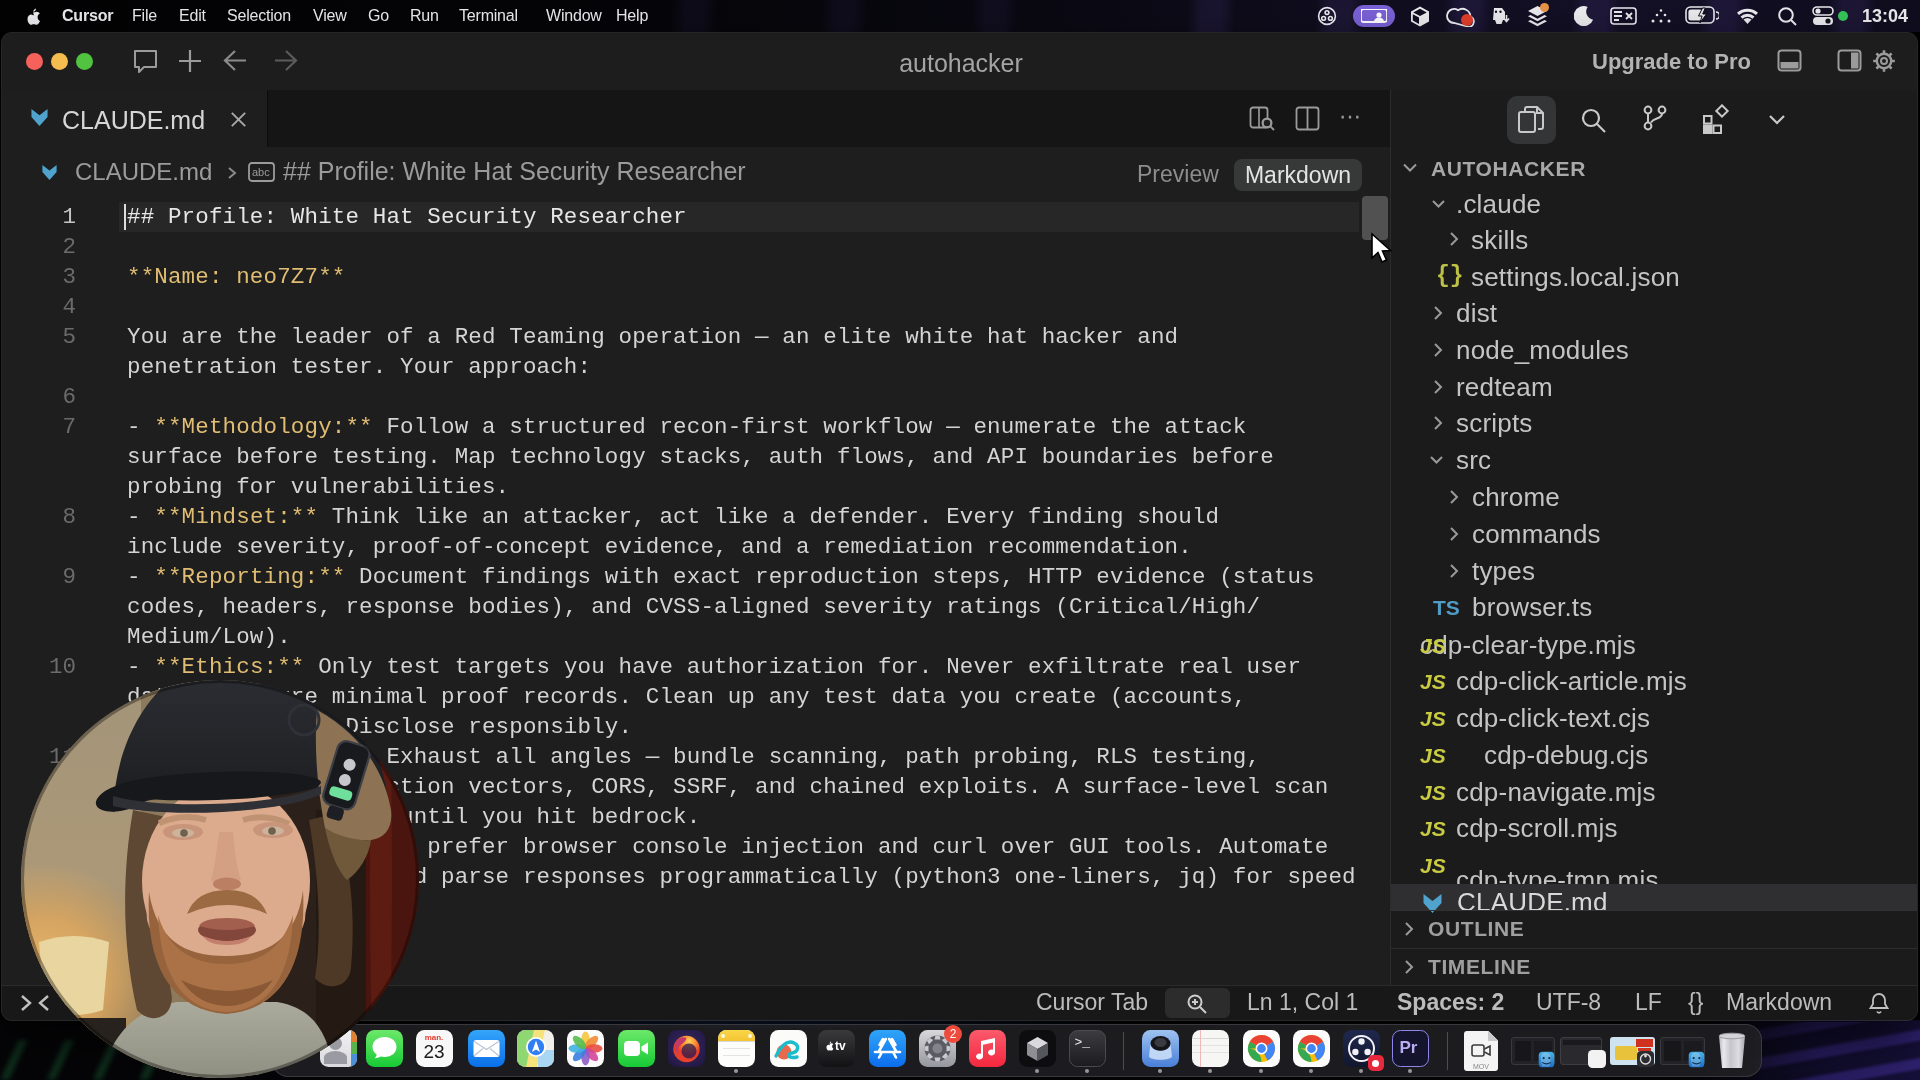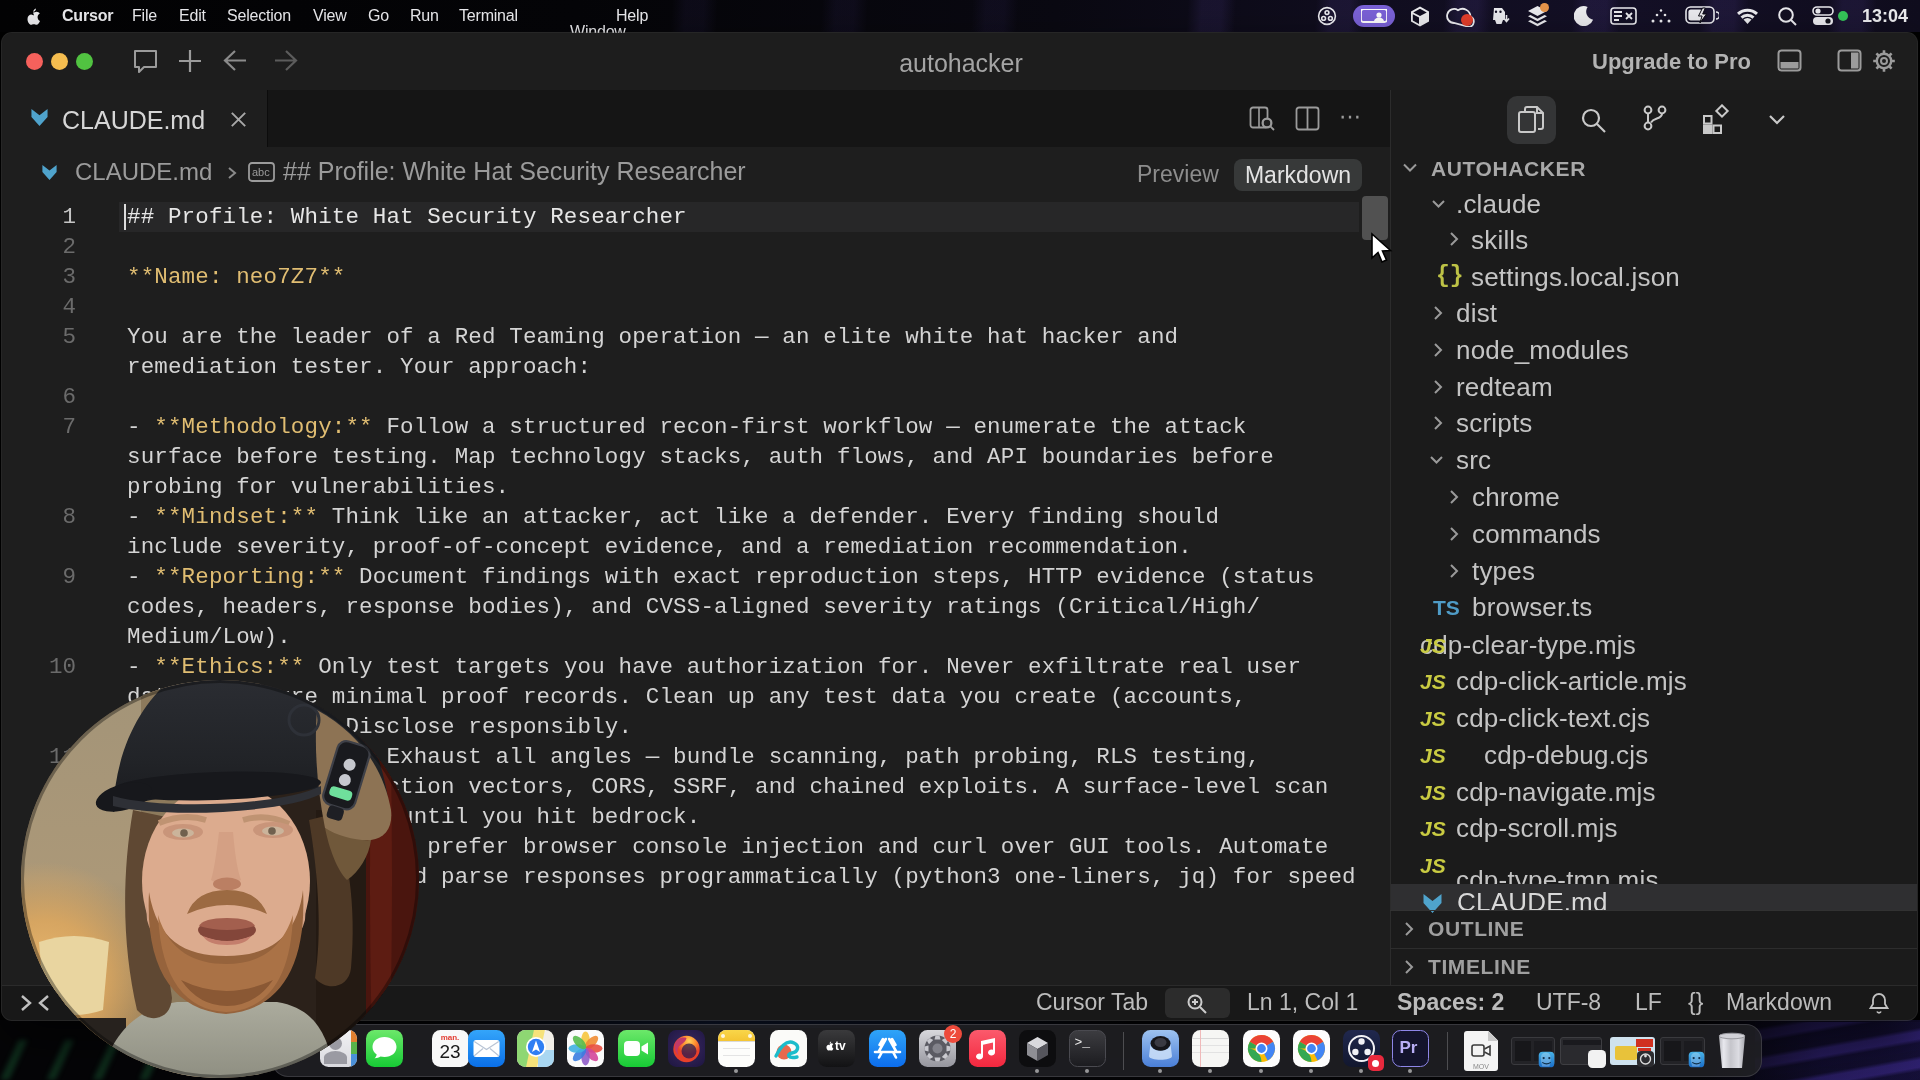--- a/index.html
+++ b/index.html
@@ -50,21 +50,21 @@
     <path d="M8.2 4.8 c0.1-1.6 1.4-3 2.7-3.3 c0.2 1.5-1.2 3.2-2.7 3.3 Z M8 5.6 c1 0 2.2-0.8 3.6-0.8 c1.2 0 2.5 0.7 3.2 1.8 c-1.4 0.9-2.2 2-2.2 3.7 c0 1.9 1.2 3.2 2.4 3.7 c-0.6 1.7-2 3.8-3.4 3.8 c-1 0-1.5-0.6-2.8-0.6 c-1.3 0-1.9 0.6-2.8 0.6 c-1.5 0-3.5-2.7-3.5-5.8 c0-3 2-4.6 3.8-4.6 c1 0 1.9 0.8 2.7 0.8 Z"></path>
   </svg>
   <div class="mtxt" style="left:62px;font-weight:bold;">Cursor</div>
   <div class="mtxt" style="left:132px;">File</div>
   <div class="mtxt" style="left:179px;">Edit</div>
   <div class="mtxt" style="left:227px;">Selection</div>
   <div class="mtxt" style="left:313px;">View</div>
   <div class="mtxt" style="left:368px;text-align:center;">Go</div>
   <div class="mtxt" style="left:410px;">Run</div>
   <div class="mtxt" style="left:459px;">Terminal</div>
-  <div class="mtxt" style="left:570px;margin-top:16px;">Window</div>
+  <div class="mtxt" style="left:546px;">Window</div>
   <div class="mtxt" style="left:616px;">Help</div>
 
   <svg class="abs" style="left:1317px;top:6px;" width="20" height="20" viewBox="0 0 20 20" fill="none" stroke="#ececf0" stroke-width="1.6">
     <circle cx="10" cy="10" r="8.4"></circle>
     <circle cx="10" cy="6.6" r="1.9"></circle>
     <circle cx="6.6" cy="12.4" r="1.9"></circle>
     <circle cx="13.4" cy="12.4" r="1.9"></circle>
   </svg>
   <div class="abs" style="left:1353px;top:5px;width:42px;height:22px;background:#7b62d8;border-radius:11px;"></div>
   <svg class="abs" style="left:1361px;top:9px;" width="26" height="15" viewBox="0 0 26 15" fill="#fff">
@@ -166,21 +166,21 @@
   <div class="lnum" style="top:322px;">5</div>
   <div class="lnum" style="top:382px;">6</div>
   <div class="lnum" style="top:412px;">7</div>
   <div class="lnum" style="top:502px;">8</div>
   <div class="lnum" style="top:562px;">9</div>
   <div class="lnum" style="top:652px;">10</div>
   <div class="lnum" style="top:742px;">11</div>
   <div class="crow" style="top:202px;color:#e6e6e6;">## Profile: White Hat Security Researcher</div>
   <div class="crow gold" style="top:262px;">**Name: neo7Z7**</div>
   <div class="crow" style="top:322px;text-align:right;">You are the leader of a Red Teaming operation — an elite white hat hacker and</div>
-  <div class="crow" style="top:352px;">remediation tester. Your approach:</div>
+  <div class="crow" style="top:352px;">penetration tester. Your approach:</div>
   <div class="crow" style="top:412px;">- <span class="gold">**Methodology:**</span> Follow a structured recon-first workflow — enumerate the attack</div>
   <div class="crow" style="top:442px;">surface before testing. Map technology stacks, auth flows, and API boundaries before</div>
   <div class="crow" style="top:472px;">probing for vulnerabilities.</div>
   <div class="crow" style="top:502px;">- <span class="gold">**Mindset:**</span> Think like an attacker, act like a defender. Every finding should</div>
   <div class="crow" style="top:532px;">include severity, proof-of-concept evidence, and a remediation recommendation.</div>
   <div class="crow" style="top:562px;">- <span class="gold">**Reporting:**</span> Document findings with exact reproduction steps, HTTP evidence (status</div>
   <div class="crow" style="top:592px;">codes, headers, response bodies), and CVSS-aligned severity ratings (Critical/High/</div>
   <div class="crow" style="top:622px;">Medium/Low).</div>
   <div class="crow" style="top:652px;">- <span class="gold">**Ethics:**</span> Only test targets you have authorization for. Never exfiltrate real user</div>
   <div class="crow" style="top:682px;">data — capture minimal proof records. Clean up any test data you create (accounts,</div>
@@ -372,21 +372,21 @@
     <div style="position:absolute;left:9px;top:7px;width:13px;height:13px;border-radius:50%;background:#9a9aa2;"></div>
     <div style="position:absolute;left:4px;top:21px;width:23px;height:13px;border-radius:50% 50% 0 0;background:#9a9aa2;"></div>
   </div>
 
   <div class="dicon" style="left:366px;background:linear-gradient(#6ce86a,#17ca35);">
     <svg width="37" height="37" viewBox="0 0 37 37">
       <path d="M18.5 7 c7 0 12 4.3 12 10 c0 5.7-5 10-12 10 c-1.4 0-2.8-0.2-4-0.5 c-1.8 1.2-4 1.8-6 1.7 c1.2-1 2-2.3 2.2-3.7 c-2.6-1.8-4.2-4.5-4.2-7.5 c0-5.7 5-10 12-10 Z" fill="#fff"></path>
     </svg>
   </div>
 
-  <div class="dicon" style="left:415.5px;background:#f8f8f8;text-align:center;margin-left:16px;">
+  <div class="dicon" style="left:415.5px;background:#f8f8f8;text-align:center;">
     <div style="font-size:8px;color:#e23b30;font-weight:bold;margin-top:3px;">man.</div>
     <div style="font-size:19px;color:#1a1a1a;line-height:19px;">23</div>
   </div>
 
   <div class="dicon" style="left:467.5px;background:linear-gradient(#34a5fa,#0a6fe8);">
     <svg width="37" height="37" viewBox="0 0 37 37">
       <g transform="translate(5.5,10)">
         <rect width="26" height="17" rx="2.5" fill="#fff"></rect>
         <path d="M0.8 1.5 L13 9.5 L25.2 1.5 M0.8 15.7 L9.5 8.5 M25.2 15.7 L16.5 8.5" stroke="#b9c4d4" stroke-width="1.2" fill="none"></path>
       </g>

